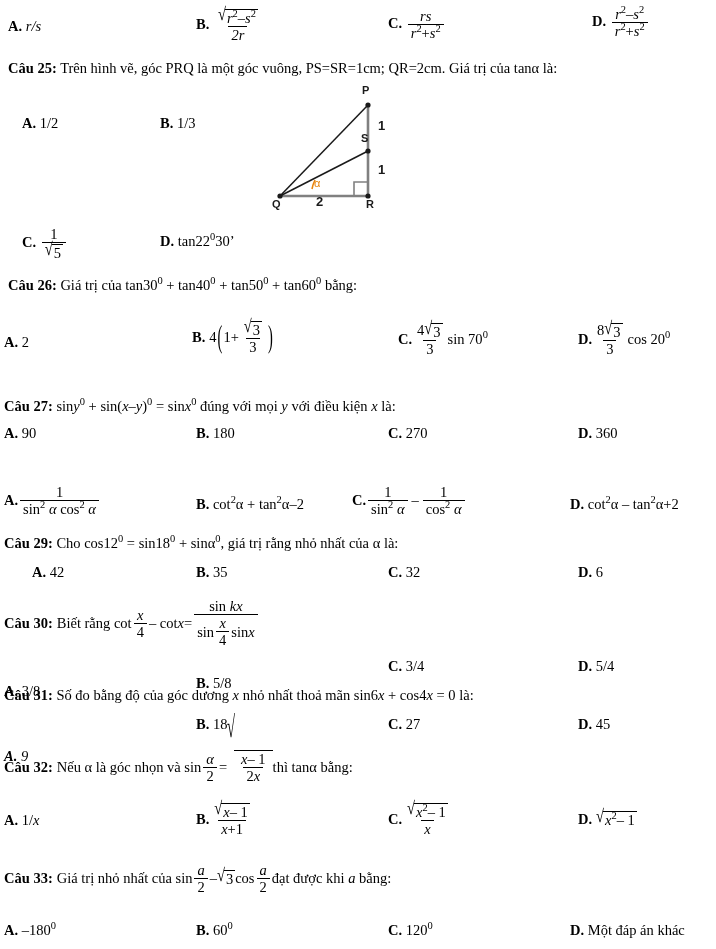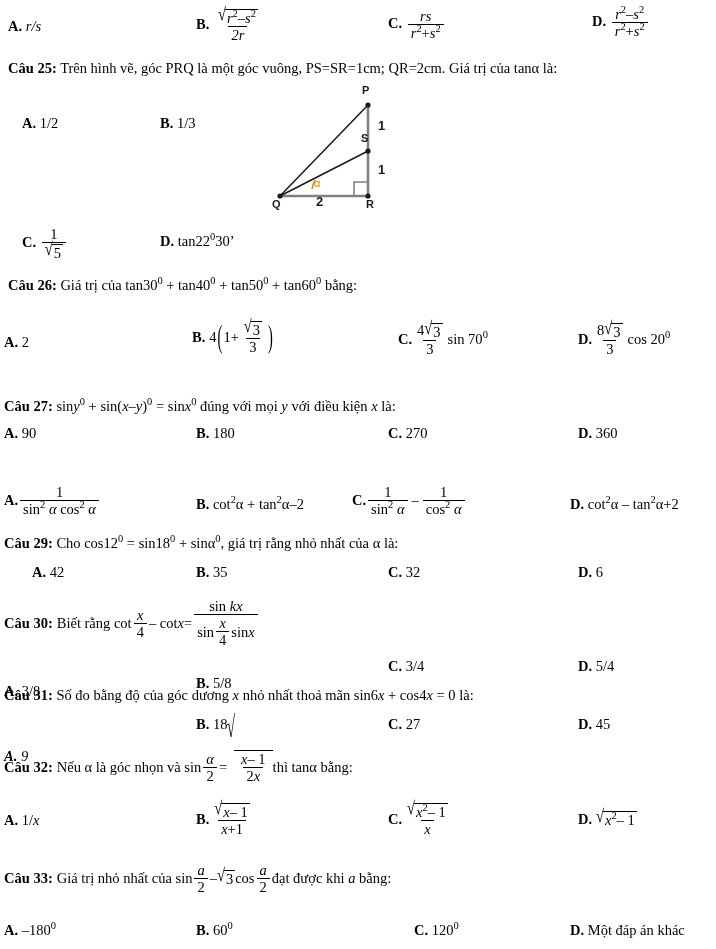--- a/index.html
+++ b/index.html
@@ -475,21 +475,21 @@
   </div>
 
   <div class="opt" style="left:4px; top:922px;">
     <span class="opt-letter">A.</span>
     <span><span>–180</span><span class="sup">0</span></span>
   </div>
   <div class="opt" style="left:196px; top:922px;">
     <span class="opt-letter">B.</span>
     <span><span>60</span><span class="sup">0</span></span>
   </div>
-  <div class="opt" style="left:388px; top:922px;margin-left:26px;">
+  <div class="opt" style="left:388px; top:922px;">
     <span class="opt-letter">C.</span>
     <span><span>120</span><span class="sup">0</span></span>
   </div>
   <div class="opt" style="left:570px; top:922px;">
     <span class="opt-letter">D.</span>
     <span>Một đáp án khác</span>
   </div>
 
 </div>
 

